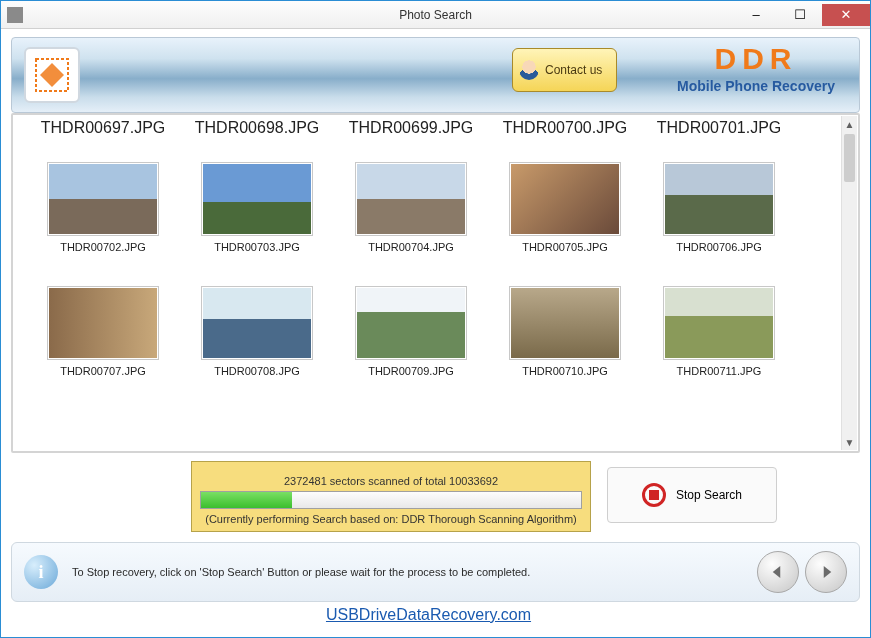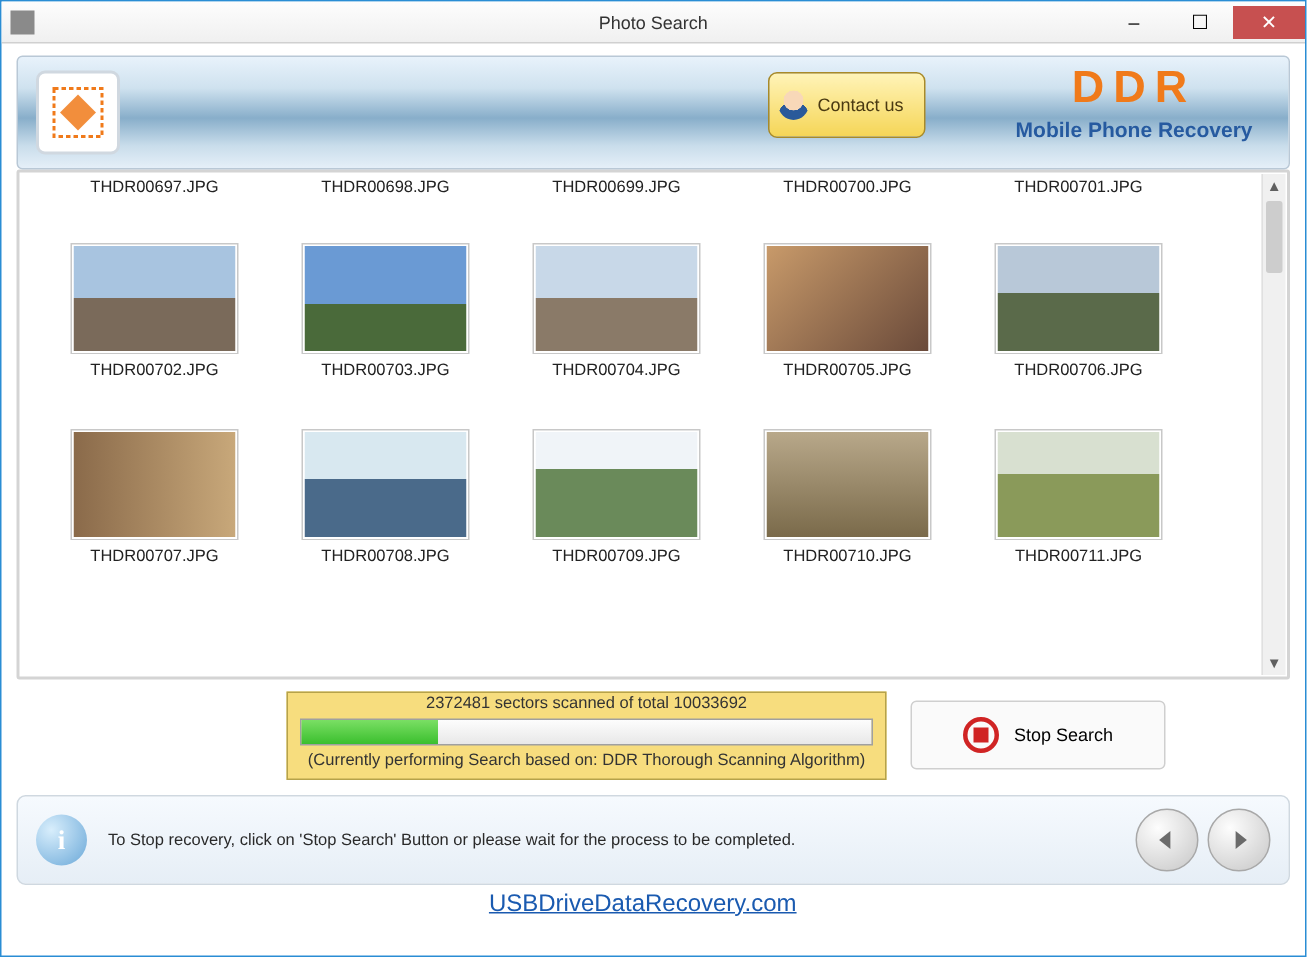--- a/index.html
+++ b/index.html
@@ -20,31 +20,31 @@
 .brand .ddr { font-size: 30px; font-weight: 900; color: #f07a1a; letter-spacing: 6px; line-height: 1; font-family: Arial Black, Arial, sans-serif; }
 .brand .sub { font-size: 14px; font-weight: 700; color: #265aa0; margin-top: 4px; }
 .notice { text-align: center; font-size: 11px; color: #3a3a3a; margin: 8px 0 2px 0; }
 .grid-wrap { border: 2px solid #d4d4d4; border-radius: 2px; height: 340px; overflow: hidden; background: #fff; }
 .grid-inner { height: 100%; overflow: hidden; position: relative; padding-right: 18px; }
 .scrollbar { position: absolute; right: 1px; top: 1px; bottom: 1px; width: 16px; background: #f0f0f0; border-left: 1px solid #e0e0e0; }
 .scrollbar .arrow { height: 16px; display: flex; align-items: center; justify-content: center; color: #606060; font-size: 10px; }
 .scrollbar .thumb { position: absolute; left: 2px; right: 2px; top: 18px; height: 48px; background: #cdcdcd; border-radius: 2px; }
 .thumbs { display: flex; flex-wrap: wrap; padding: 4px 20px 0 20px; gap: 6px 14px; }
 .thumb-item { width: 140px; display: flex; flex-direction: column; align-items: center; }
-.thumb-label-only { height: 12px; font-size: 11px; color: #222; text-align: center; width: 140px; margin-bottom: 26px; }
+.thumb-label-only { height: 12px; font-size: 16px; color: #222; text-align: center; width: 140px; margin-bottom: 26px; }
 .thumb-img { width: 110px; height: 72px; background: #b0c4d4; border: 1px solid #fff; box-shadow: 0 0 0 1px #c8c8c8; display: flex; align-items: center; justify-content: center; overflow: hidden; }
 .thumb-caption { font-size: 11px; color: #222; margin-top: 6px; }
 .row2 { margin-top: 28px; }
 .progress-row { display: flex; gap: 16px; align-items: stretch; margin-top: 8px; padding: 0 8px 0 180px; }
-.progress-box { flex: 0 0 400px; background: #f7dd7e; border: 1px solid #b6a24a; padding: 1px 8px 6px 8px; font-size: 11px; color: #333; }
+.progress-box { flex: 0 0 400px; background: #f7dd7e; border: 1px solid #b6a24a; padding: 13px 8px 6px 8px; font-size: 11px; color: #333; }
 .progress-text { text-align: center; }
 .progress-bar { height: 18px; background: linear-gradient(#fdfdfd,#e8e8e8); border: 1px solid #a0a0a0; margin: 4px 0; position: relative; }
 .progress-fill { position: absolute; left: 0; top: 0; bottom: 0; width: 24%; background: linear-gradient(#7adf64,#3bbf2e); }
 .progress-algo { text-align: center; font-size: 11px; }
-.stop-box { flex: 0 0 170px; border: 1px solid #cfcfcf; border-radius: 4px; background: #fafafa; display: flex; align-items: center; justify-content: center; gap: 10px; height: 46px; margin-top: 6px; padding: 0 10px; }
+.stop-box { flex: 0 0 170px; border: 1px solid #cfcfcf; border-radius: 4px; background: #fafafa; display: flex; align-items: center; justify-content: center; gap: 10px; height: 56px; margin-top: 6px; padding: 0 10px; }
 .stop-icon { width: 24px; height: 24px; border: 3px solid #d02424; border-radius: 50%; display: flex; align-items: center; justify-content: center; }
 .stop-icon::after { content: ""; width: 10px; height: 10px; background: #d02424; }
 .footer { margin-top: 10px; display: flex; align-items: center; gap: 14px; border: 1px solid #cfd8e0; border-radius: 6px; background: linear-gradient(#f6fafe,#e6eef6); padding: 8px 12px; }
 .info-icon { width: 34px; height: 34px; border-radius: 50%; background: radial-gradient(circle at 30% 30%, #d8eefc, #6aa8d8); display: flex; align-items: center; justify-content: center; color: #fff; font-weight: 700; font-size: 18px; font-family: Georgia, serif; }
 .footer-text { font-size: 11px; color: #2a2a2a; }
 .nav-arrows { margin-left: auto; display: flex; gap: 6px; }
 .nav-btn { width: 42px; height: 42px; border-radius: 50%; background: radial-gradient(circle at 35% 30%, #fdfdfd, #c6c6c6); border: 1px solid #a8a8a8; display: flex; align-items: center; justify-content: center; }
 .nav-btn svg { width: 18px; height: 18px; fill: #6a6a6a; }
 .site-link { text-align: center; padding: 4px 14px 0 0; font-size: 16px; color: #1a5ab0; text-decoration: underline; font-weight: 500; }
 </style>

